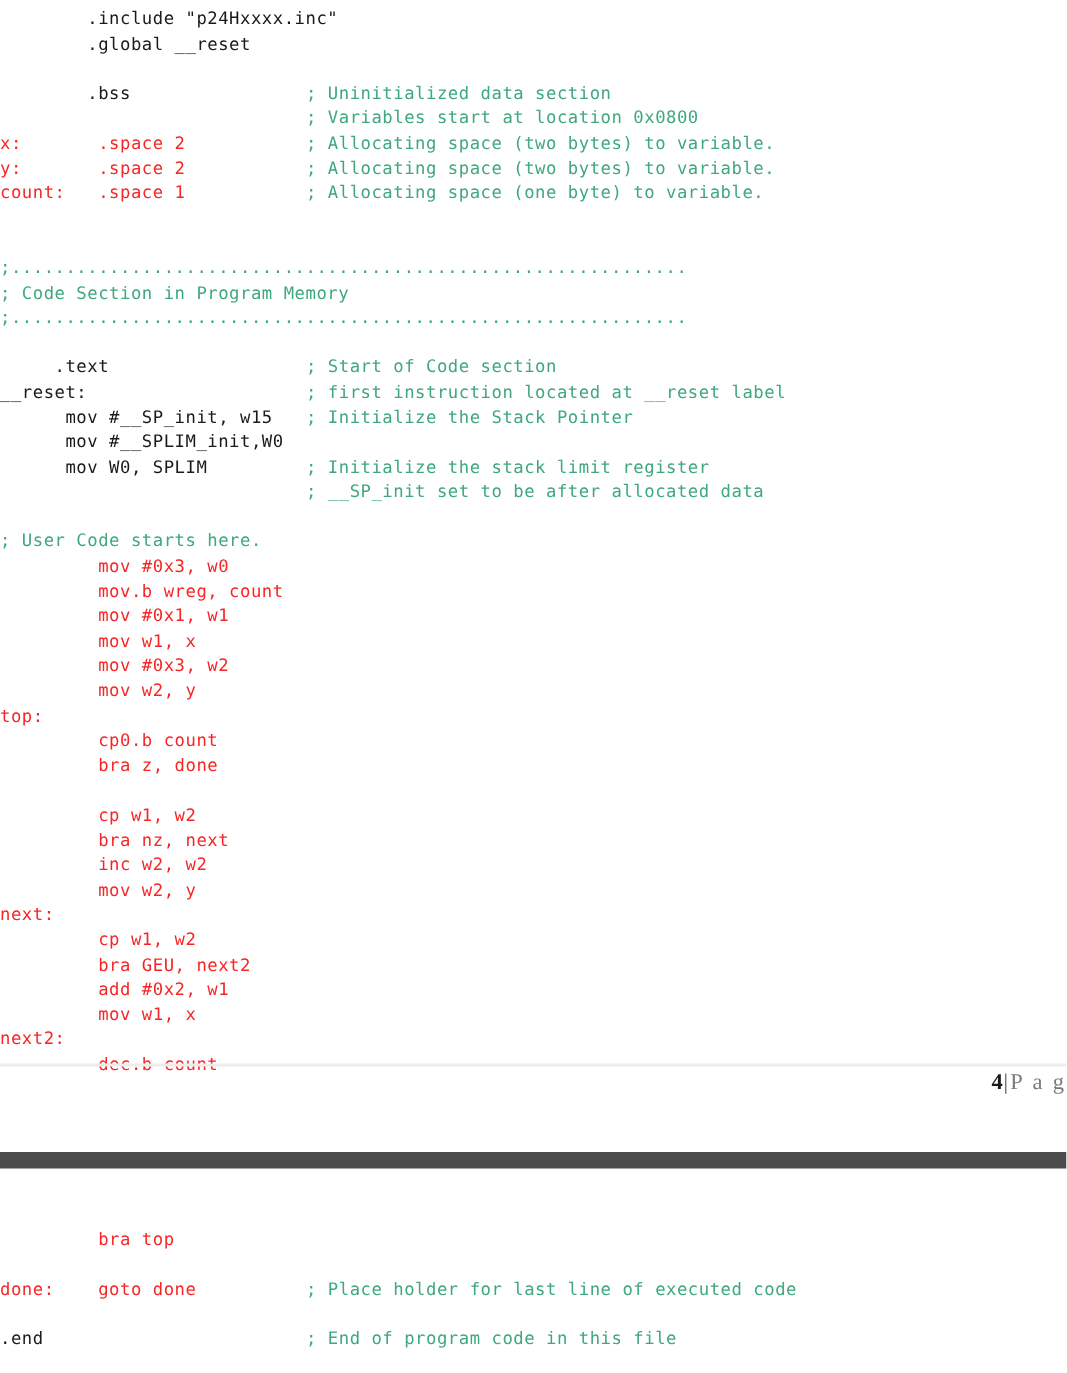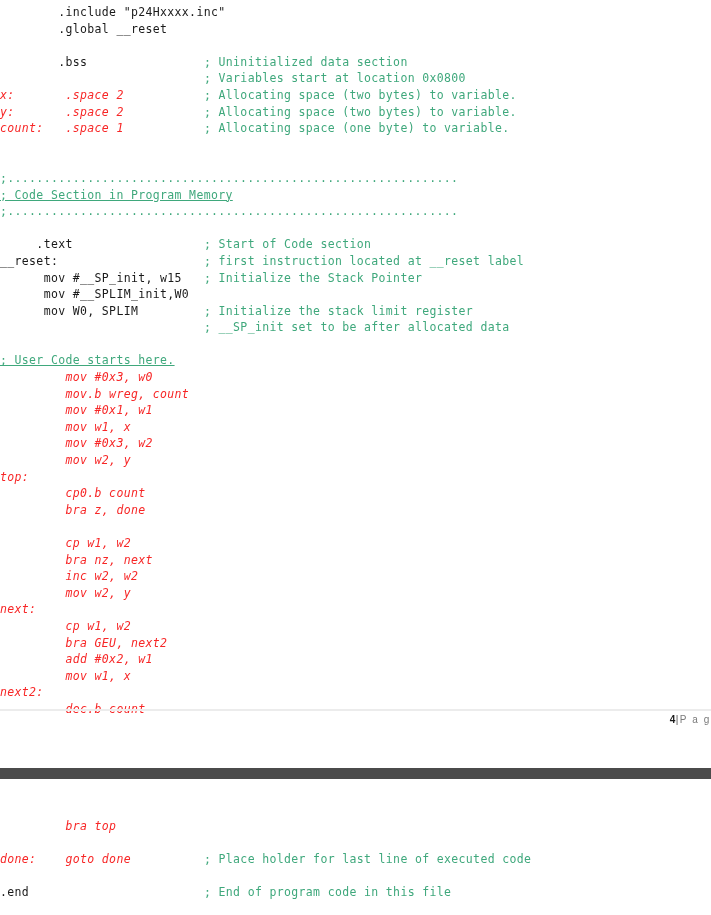--- a/index.html
+++ b/index.html
@@ -39,33 +39,32 @@
   .code-line {
     position: relative;
     height: 16.6px;
     white-space: pre;
   }
 
   .seg {
     white-space: pre;
   }
   .c-black  { color: #1a1a1a; }
-  .c-red    { color: #f72626; font-style: italic; }
+  .c-red    { color: #f72626; }
   .c-green  { color: #3fa87c; }
 
   
   .cmt {
     position: absolute;
     left: 204px;
     top: 0;
     white-space: pre;
   }
   .cmt.flush {
     left: 0px;
-    text-decoration: underline;
   }
 
   .sep-line {
     color: #3fa87c;
     white-space: pre;
   }
 
   
   #top-block {
     position: absolute;
@@ -80,22 +79,22 @@
     left: 0;
     top: 709px;
     width: 711px;
     height: 2px;
     background: #ececec;
   }
   .footer-text {
     position: absolute;
     right: 0px;
     top: 714px;
-    font-family: Liberation Sans, sans-serif;
-    font-size: 10px;
+    font-family: Liberation Serif, serif;
+    font-size: 15px;
     color: #7a7a7a;
     white-space: pre;
     letter-spacing: 1.6px;
   }
   .footer-text .pagenum {
     color: #1a1a1a;
     font-weight: bold;
     letter-spacing: 0.5px;
   }
   .footer-text .bar {

